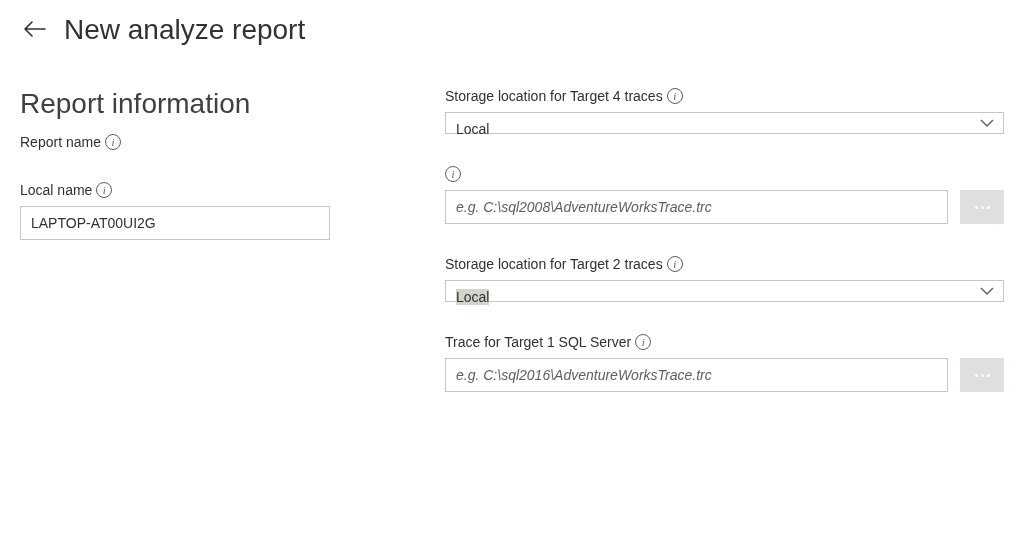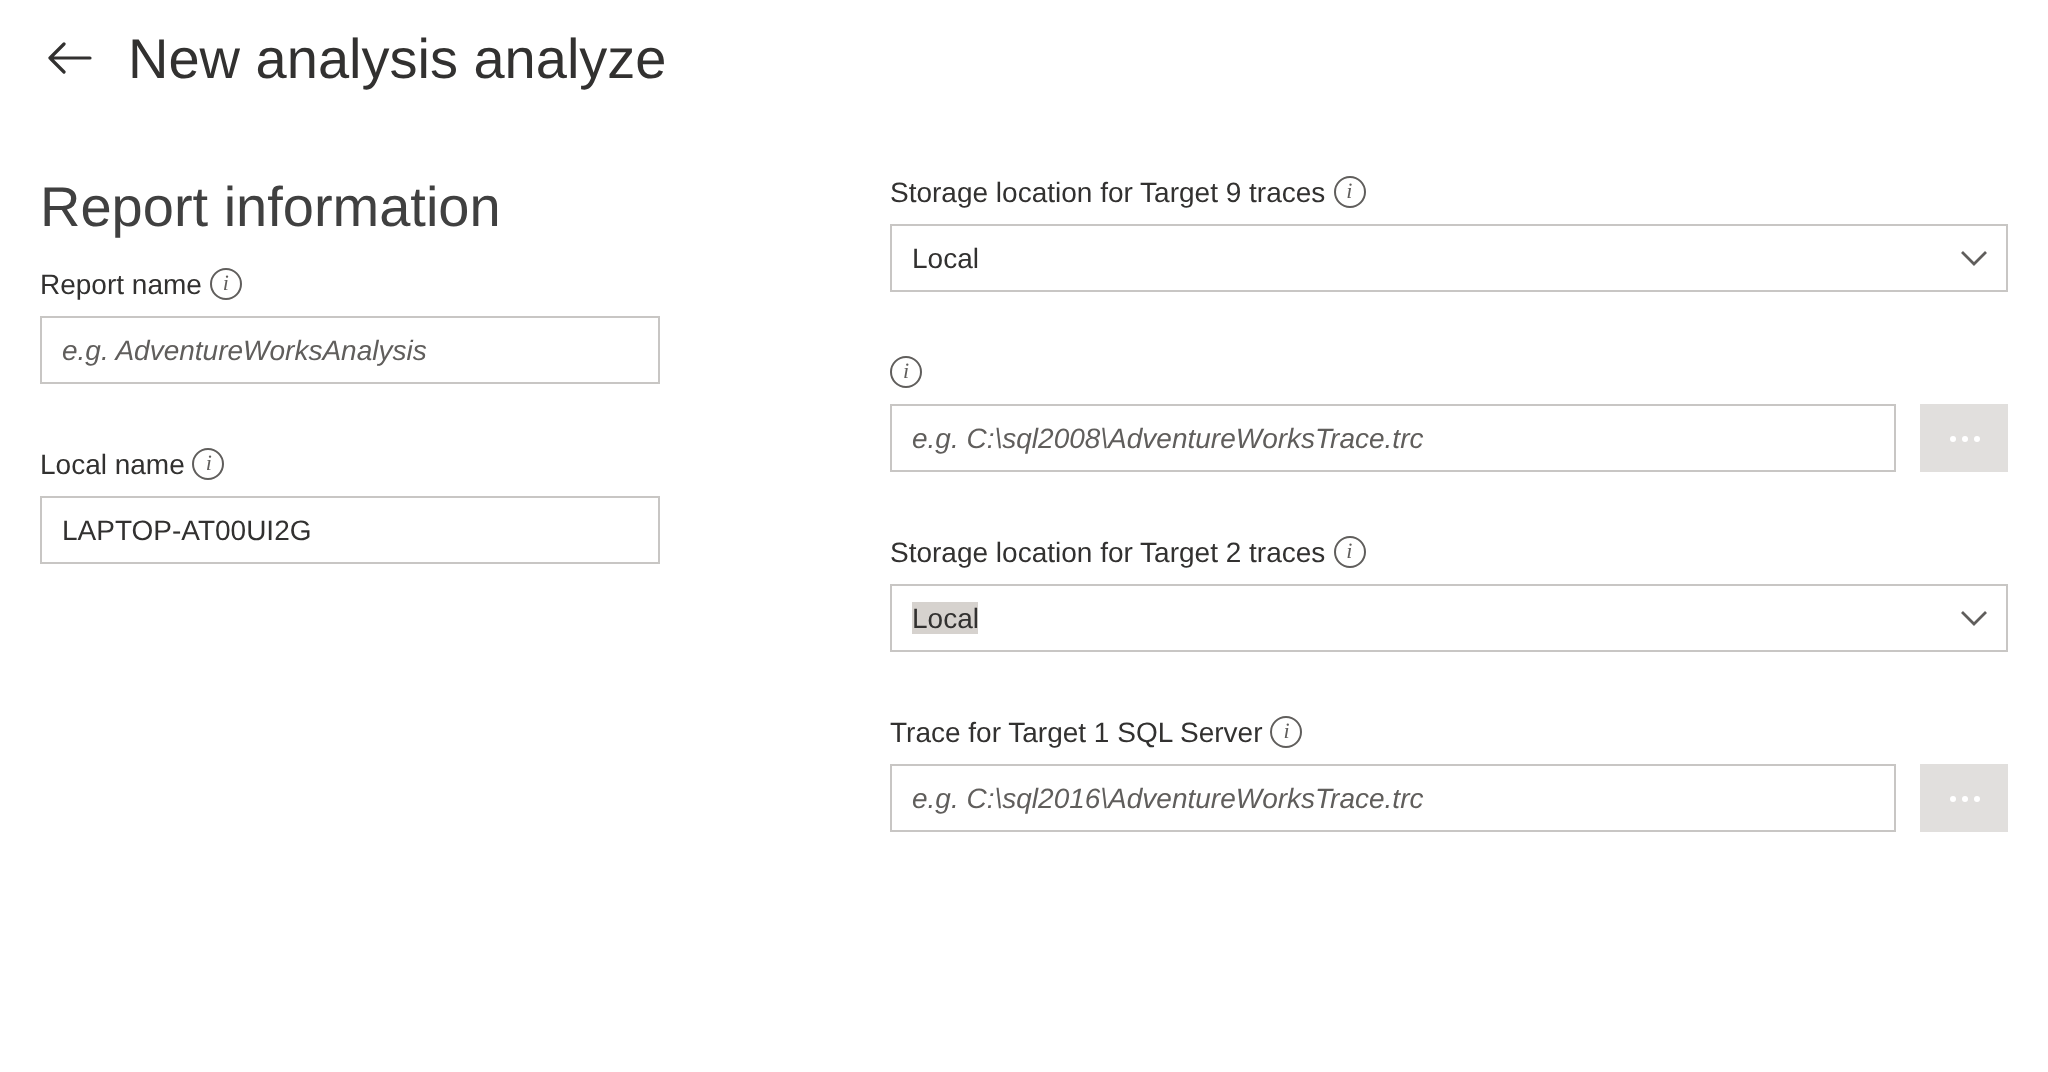--- a/index.html
+++ b/index.html
@@ -86,21 +86,21 @@
     .text-input::placeholder {
       font-style: italic;
       color: #605e5c;
     }
     .select-wrap {
       position: relative;
       width: 100%;
     }
     .select-input {
       width: 100%;
-      height: 34px;
+      height: 22px;
       border: 1px solid #c8c6c4;
       background: #fff;
       padding: 0 10px;
       font-size: 14px;
       line-height: 32px;
       color: #323130;
       cursor: pointer;
     }
     .select-highlighted {
       display: inline;
@@ -141,50 +141,49 @@
   </style>
 </head>
 <body>
 
 <div class="header">
   <span class="back-arrow">
     <svg width="22" height="16" viewBox="0 0 22 16">
         <path d="M8 1 L1 8 L8 15 M1 8 H21" stroke="#323130" stroke-width="1.6" fill="none" stroke-linecap="round" stroke-linejoin="round"></path>
       </svg>
   </span>
-  <h1 class="page-title">New analysis analyze</h1>
+  <h1 class="page-title">New analyze report</h1>
 </div>
 
 <div class="columns">
 
   <div class="left-col">
     <h2 class="section-heading">Report information</h2>
 
     <div class="field">
       <div class="field-label-row">
         <span class="field-label">Report name</span>
         <span class="info-icon">i</span>
       </div>
-      <input class="text-input narrow-input" type="text" placeholder="e.g. AdventureWorksAnalysis" style="">
     </div>
 
     <div class="field">
       <div class="field-label-row">
         <span class="field-label">Local name</span>
         <span class="info-icon">i</span>
       </div>
       <input class="text-input narrow-input" type="text" value="LAPTOP-AT00UI2G" style="">
     </div>
   </div>
 
   <div class="right-col">
 
     <div class="field">
       <div class="field-label-row">
-        <span class="field-label">Storage location for Target 9 traces</span>
+        <span class="field-label">Storage location for Target 4 traces</span>
         <span class="info-icon">i</span>
       </div>
       <div class="select-wrap">
         <div class="select-input">Local</div>
         <span class="chevron">
           <svg width="14" height="8" viewBox="0 0 14 8">
               <path d="M1 1 L7 7 L13 1" stroke="#605e5c" stroke-width="1.4" fill="none"></path>
             </svg>
         </span>
       </div>

